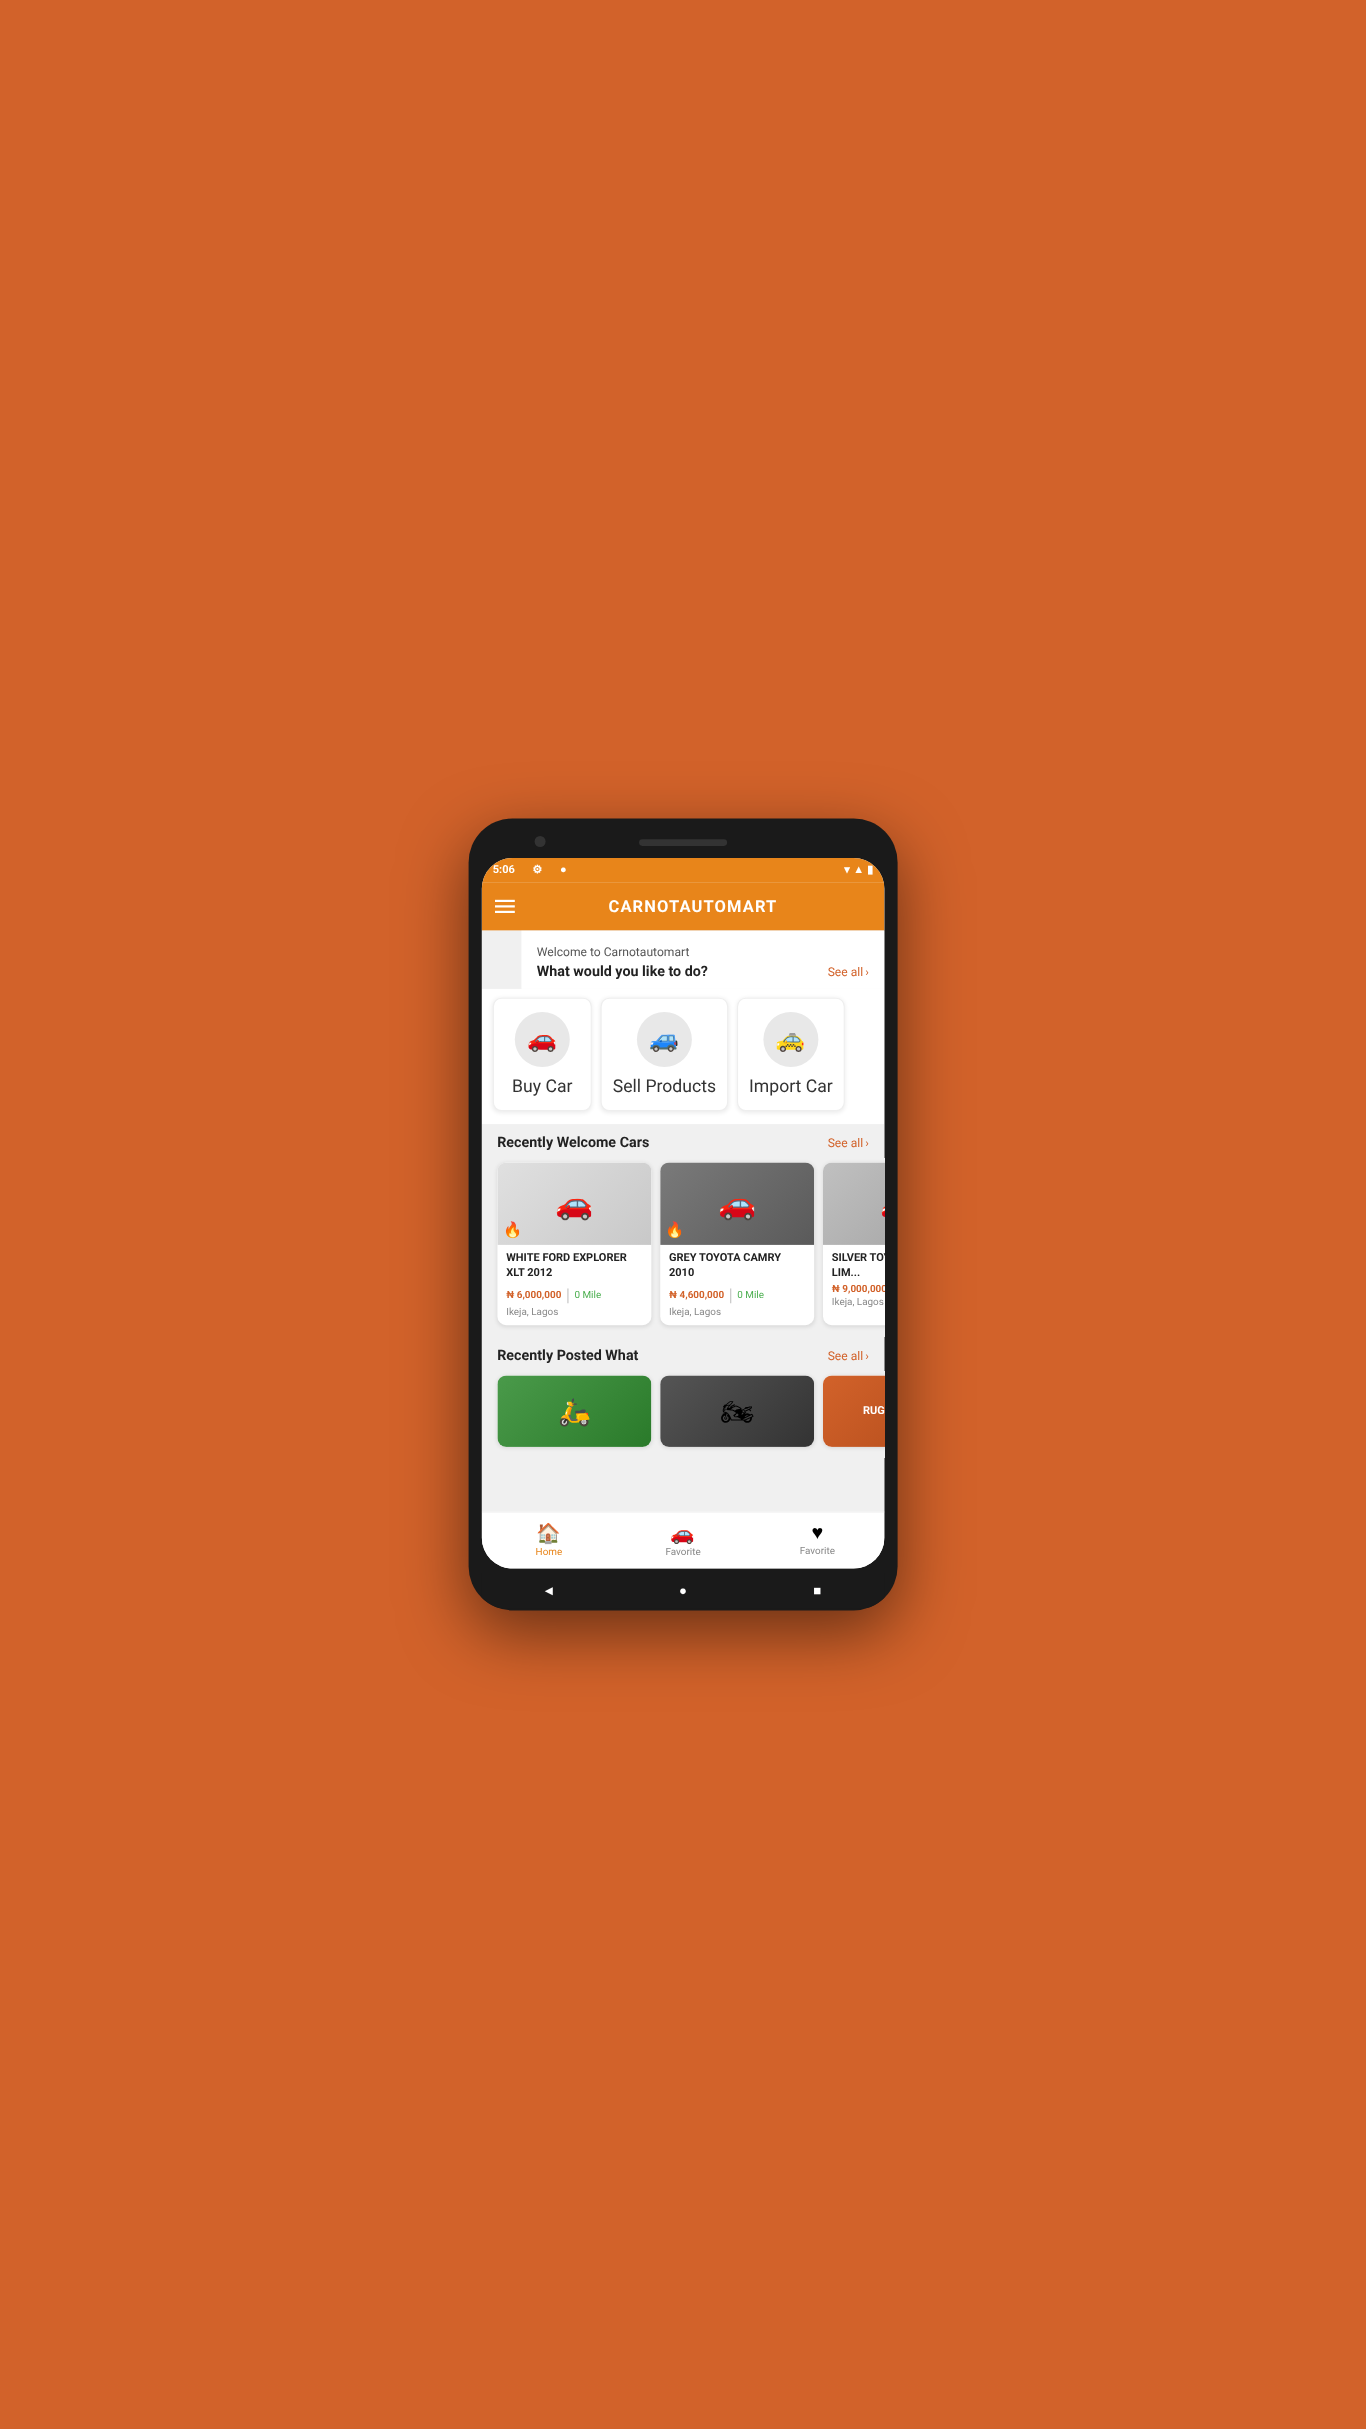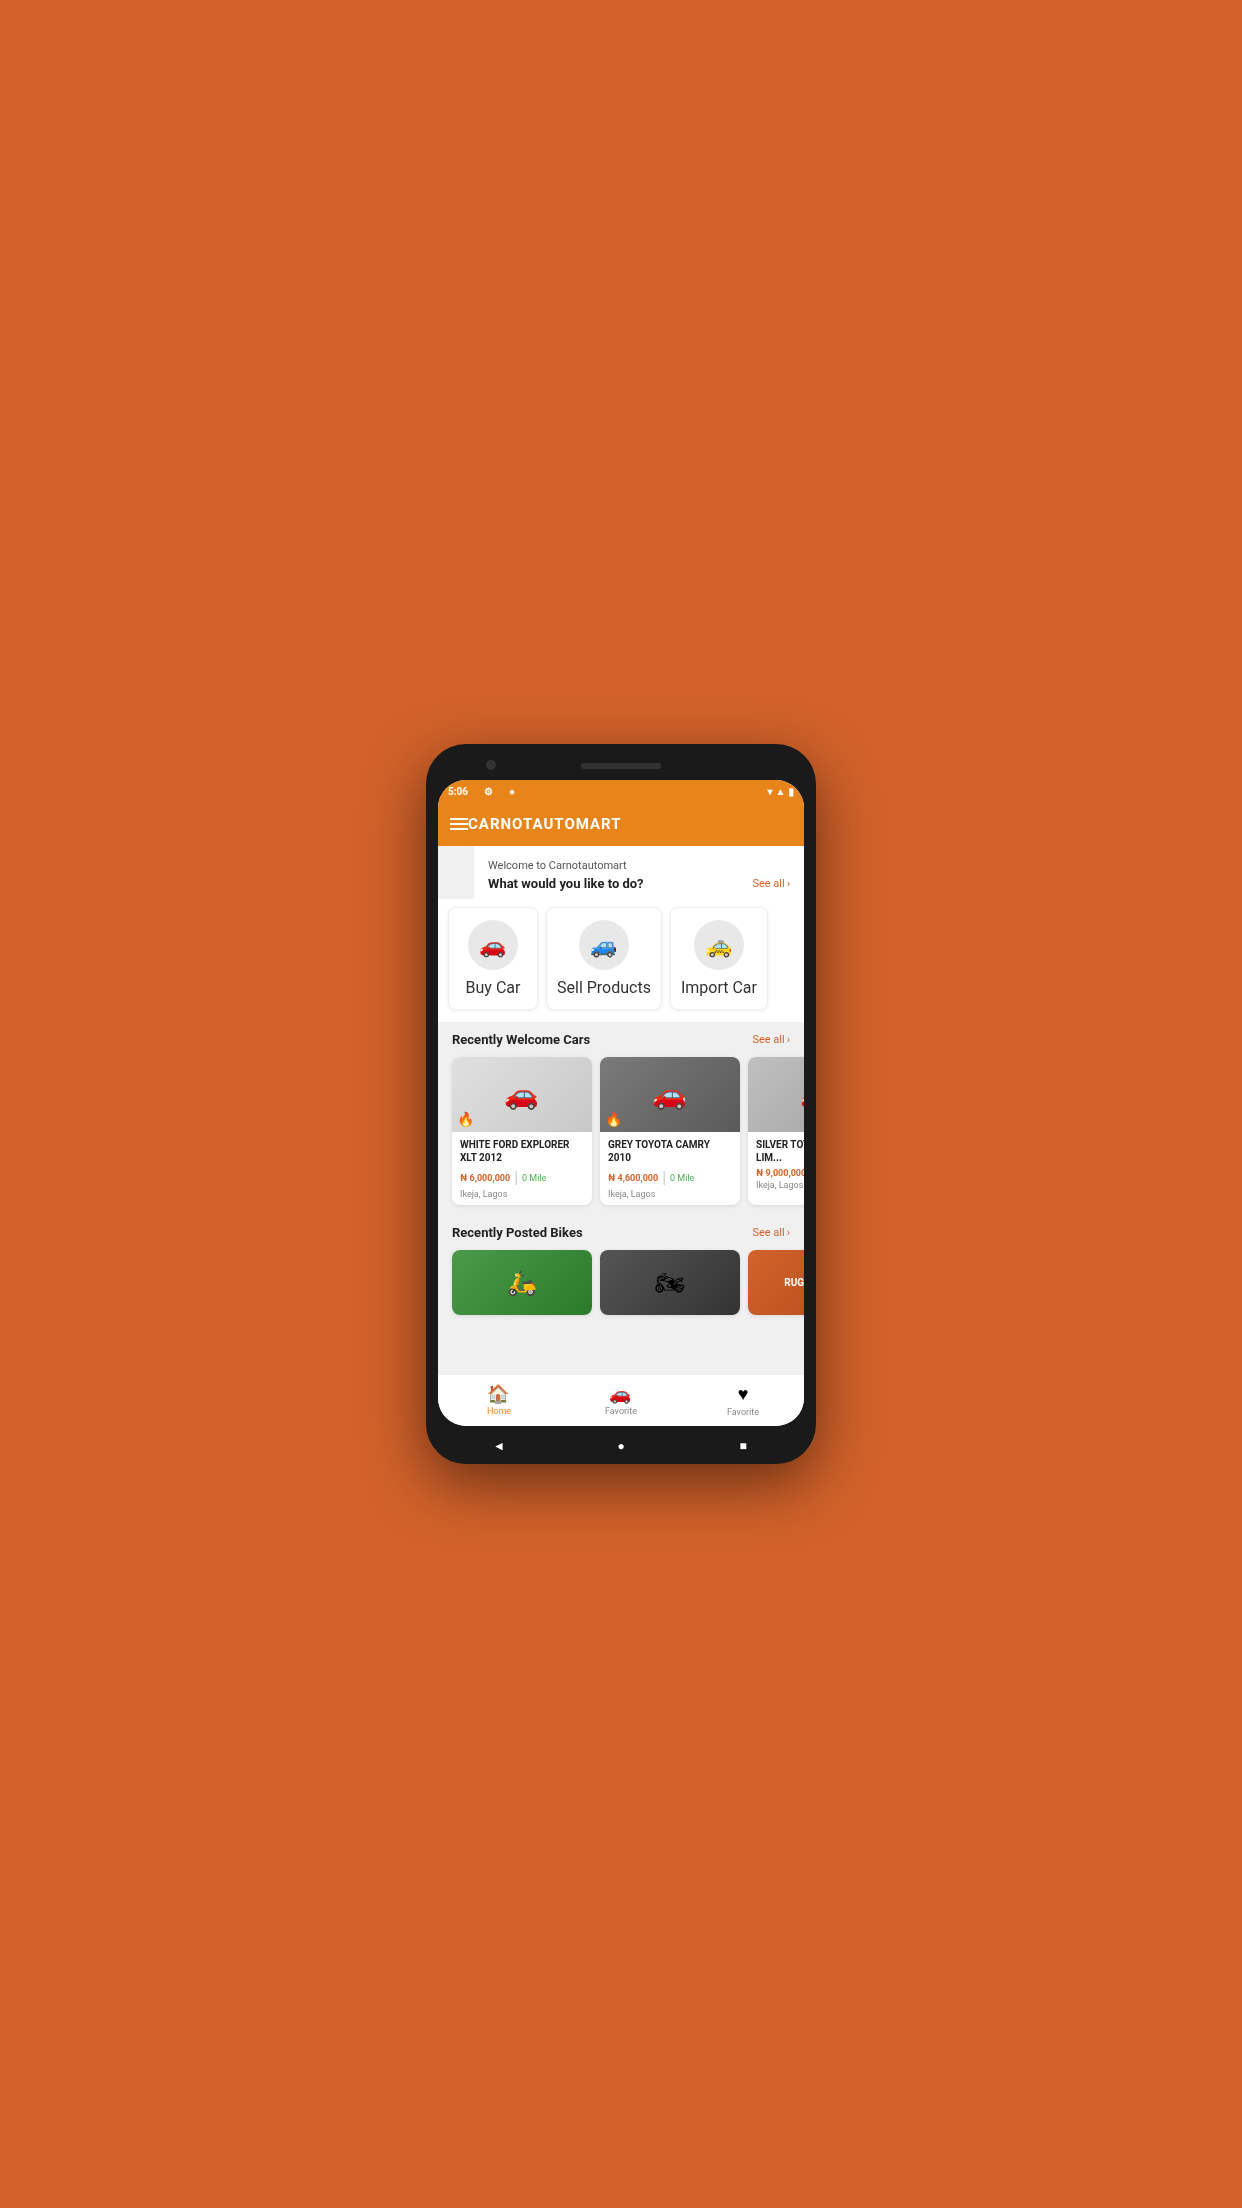--- a/index.html
+++ b/index.html
@@ -70,21 +70,21 @@
     .app-bar {
       background: #E8851A;
       display: flex;
       align-items: center;
       padding: 8px 12px;
       color: white;
       min-height: 44px;
     }
     .menu-icon { font-size: 16px; cursor: pointer; display: flex; flex-direction: column; gap: 3px; }
     .menu-icon span { width: 18px; height: 2px; background: white; display: block; }
-    .app-title { flex: 1; text-align: left; font-size: 15px; font-weight: bold; letter-spacing: 1px; color: white; }
+    .app-title { flex: 1; text-align: center; font-size: 15px; font-weight: bold; letter-spacing: 1px; color: white; }
     
     .main-content {
       flex: 1;
       overflow-y: auto;
       background: #f0f0f0;
     }
     .welcome-section {
       background: white;
       padding: 13px 14px 8px;
       margin-left: 36px;
@@ -370,21 +370,21 @@
             <div class="car-name">SILVER TOY... AVALON LIM...</div>
             <div class="car-price-row">
               <span class="car-price">₦ 9,000,000</span>
             </div>
             <div class="car-location">Ikeja, Lagos</div>
           </div>
         </div>
       </div>
 
       <div class="section-header">
-        <div class="section-title">Recently Posted Bikes</div>
+        <div class="section-title">Recently Posted What</div>
         <div class="see-all-link">
           <span>See all</span>
           <span>›</span>
         </div>
       </div>
 
       <div class="bike-cards-row">
         <div class="bike-card">
           <div class="bike-image bike-green">🛵</div>
         </div>

